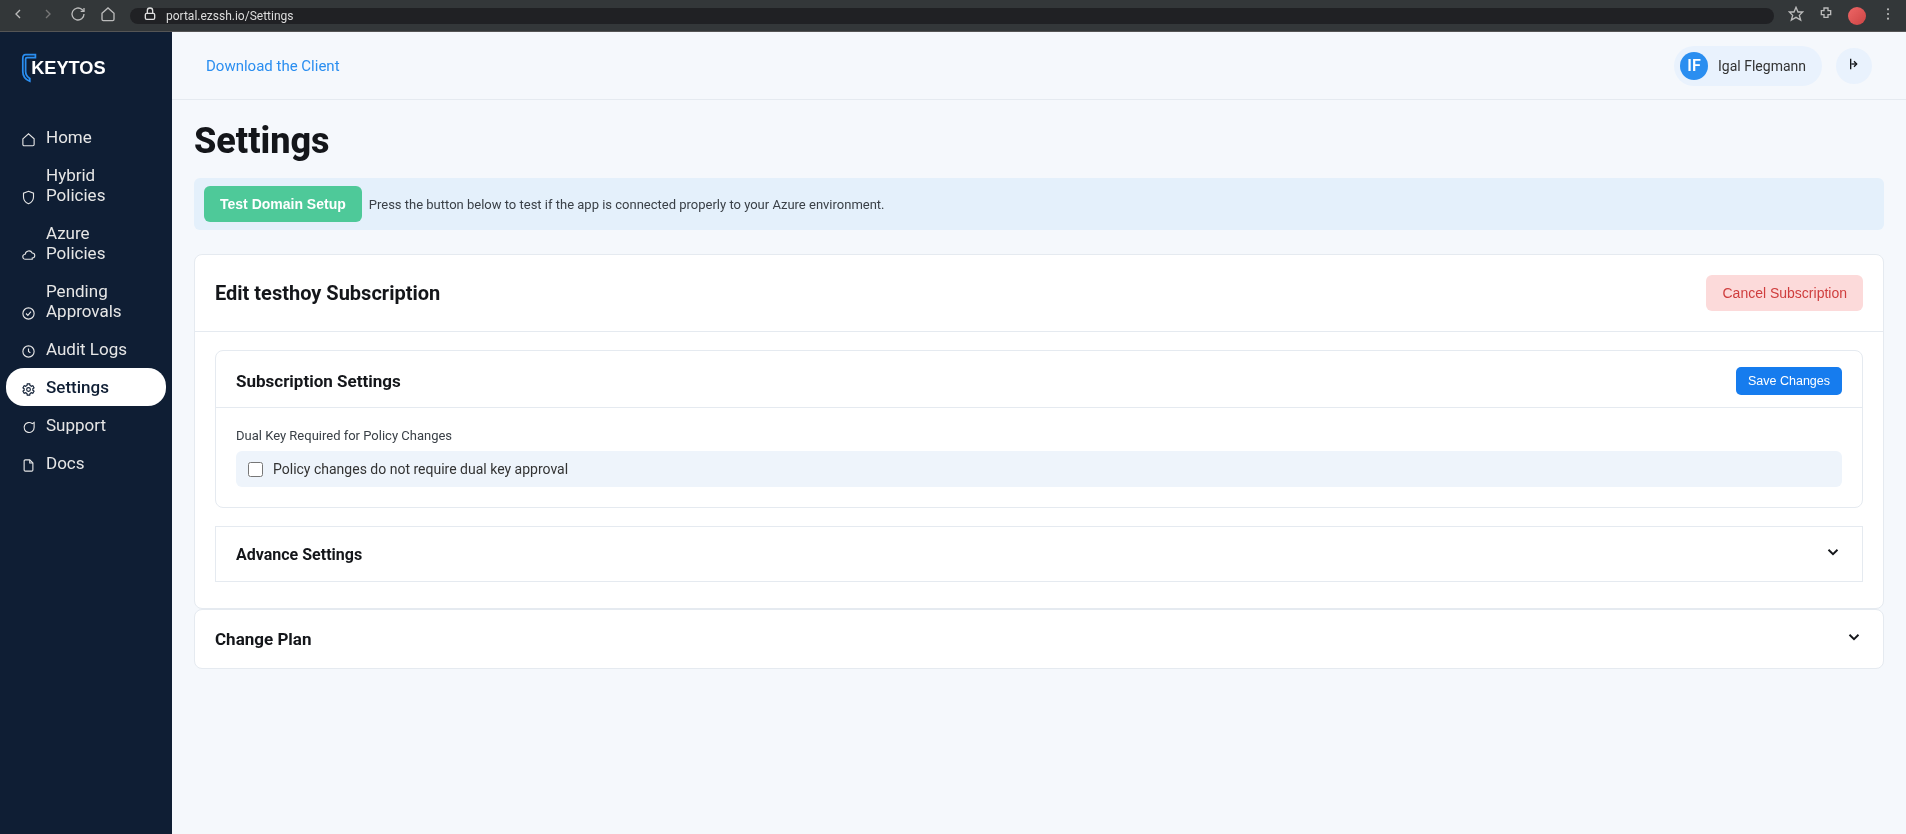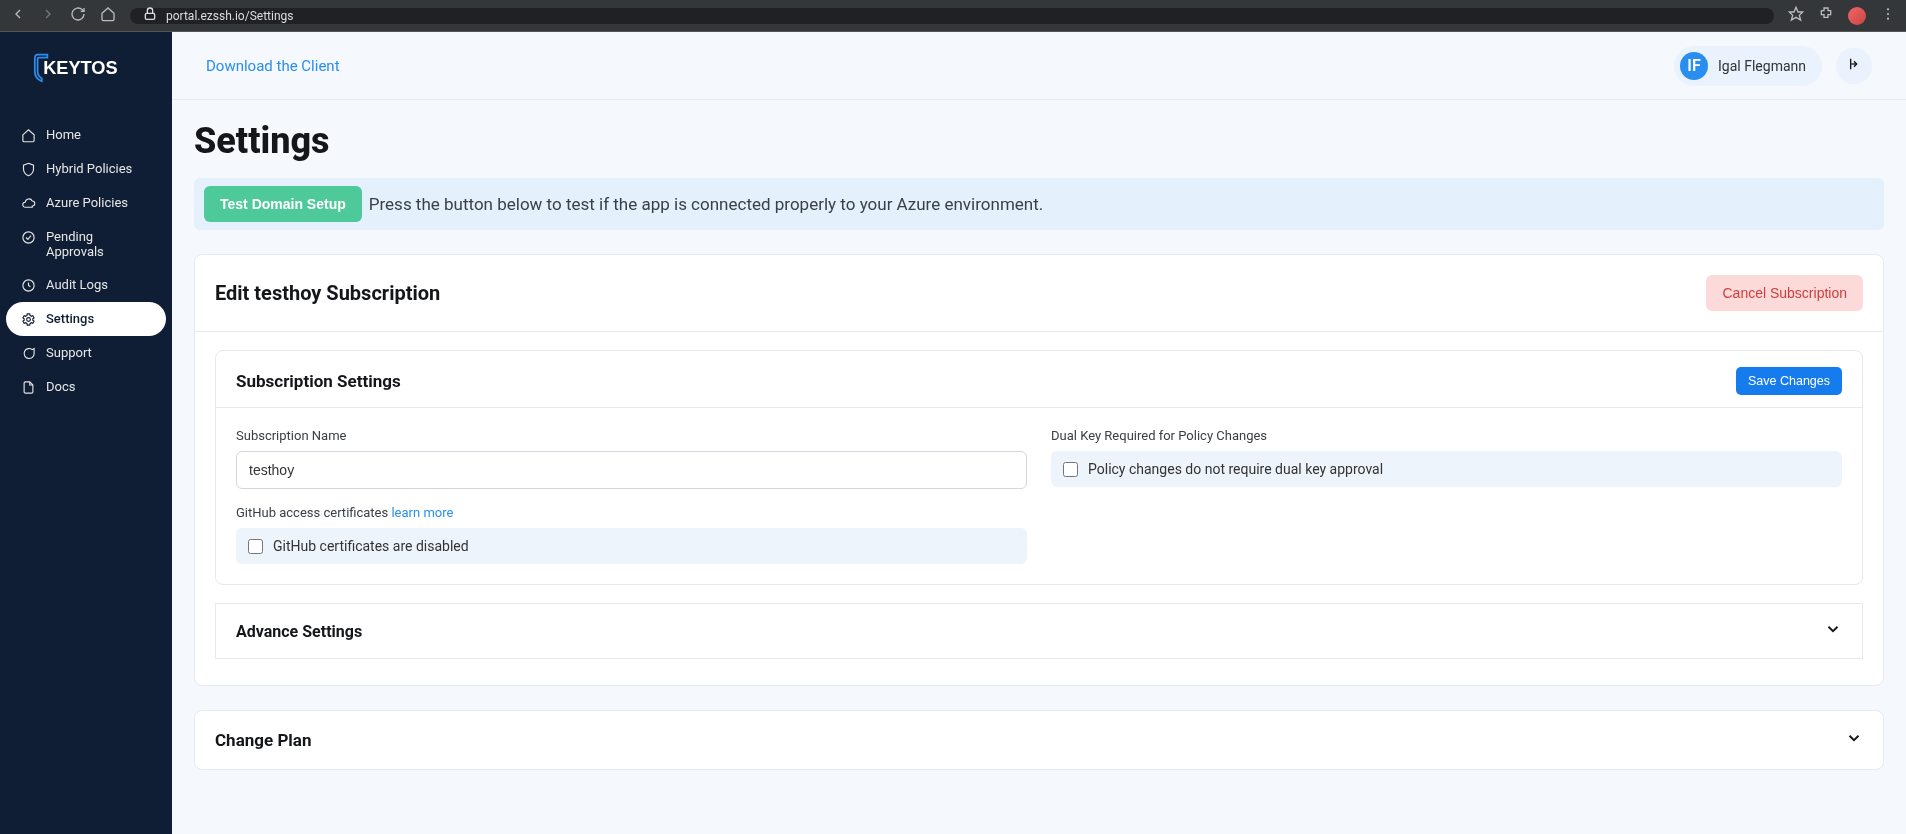--- a/index.html
+++ b/index.html
@@ -38,28 +38,28 @@
   
   .app { flex: 1; display: flex; overflow: hidden; }
   .sidebar {
     width: 172px;
     background: #0f1e34;
     color: #e6e6e6;
     display: flex;
     flex-direction: column;
     padding-top: 18px;
   }
-  .logo-wrap { padding: 0 20px 28px 20px; margin-left: 12px; }
+  .logo-wrap { padding: 0 20px 28px 20px; }
   .logo-wrap svg { width: 112px; height: 36px; }
 
   .side-nav { display: flex; flex-direction: column; gap: 0; padding: 0 6px; }
   .side-item {
-    display: flex; align-items: flex-start; gap: 10px;
+    display: flex; align-items: flex-end; gap: 10px;
     padding: 9px 14px;
-    font-size: 13px;
+    font-size: 17px;
     color: #e6e6e6;
     border-radius: 18px;
     cursor: pointer;
   }
   .side-item.active { background: #fff; color: #0f1e34; font-weight: 500; }
   .side-item .s-icon { width: 16px; height: 16px; flex-shrink: 0; display:inline-flex; align-items:center; justify-content:center; }
   .side-item .s-icon svg { width:15px; height:15px; }
   .active .s-icon svg { stroke:#0f1e34; }
 
   
@@ -93,25 +93,24 @@
   h1.page-title { font-size:36px; font-weight:800; color:#14161a; margin-bottom:16px; }
 
   .alert {
     background:#e4f0fb; border-radius:6px; padding:8px 10px;
     display:flex; align-items:center; gap:7px; margin-bottom:24px;
   }
   .alert .btn-mint {
     background:#4ec999; color:#fff; border:none; border-radius:6px;
     padding:10px 16px; font-size:14px; font-weight:600; cursor:pointer;
   }
-  .alert .alert-text { font-size:17px; color:#3a4047; }
+  .alert .alert-text { font-size:13px; color:#3a4047; }
 
   .card {
     background:#fff; border:1px solid #e5eaf0; border-radius:8px;
-    margin-bottom:24px;
   }
   .card-header {
     display:flex; align-items:center; justify-content:space-between;
     padding:20px 20px; border-bottom:1px solid #e5eaf0;
   }
   .card-header h2 { font-size:20px; font-weight:700; color:#14161a; }
   .btn-danger-soft {
     background:#fcdada; color:#cf3d3d; border:none; border-radius:6px;
     padding:10px 16px; font-size:14px; cursor:pointer;
   }
@@ -314,31 +313,20 @@
           <button class="btn-danger-soft">Cancel Subscription</button>
         </div>
         <div class="card-body">
           <div class="panel">
             <div class="panel-header">
               <h3>Subscription Settings</h3>
               <button class="btn-primary">Save Changes</button>
             </div>
             <div class="panel-body">
               <div class="col">
-                <label class="field-label">Subscription Name</label>
-                <input class="text-input" type="text" value="testhoy" style="">
-                <div class="helper-line">
-                  <span>GitHub access certificates </span><a href="#">learn more</a>
-                </div>
-                <label class="check-box-row">
-                  <input type="checkbox" style="">
-                  <span>GitHub certificates are disabled</span>
-                </label>
-              </div>
-              <div class="col">
                 <label class="field-label">Dual Key Required for Policy Changes</label>
                 <label class="check-box-row" style="margin-top:0">
                   <input type="checkbox" style="">
                   <span>Policy changes do not require dual key approval</span>
                 </label>
               </div>
             </div>
           </div>
 
           <div class="accordion">

